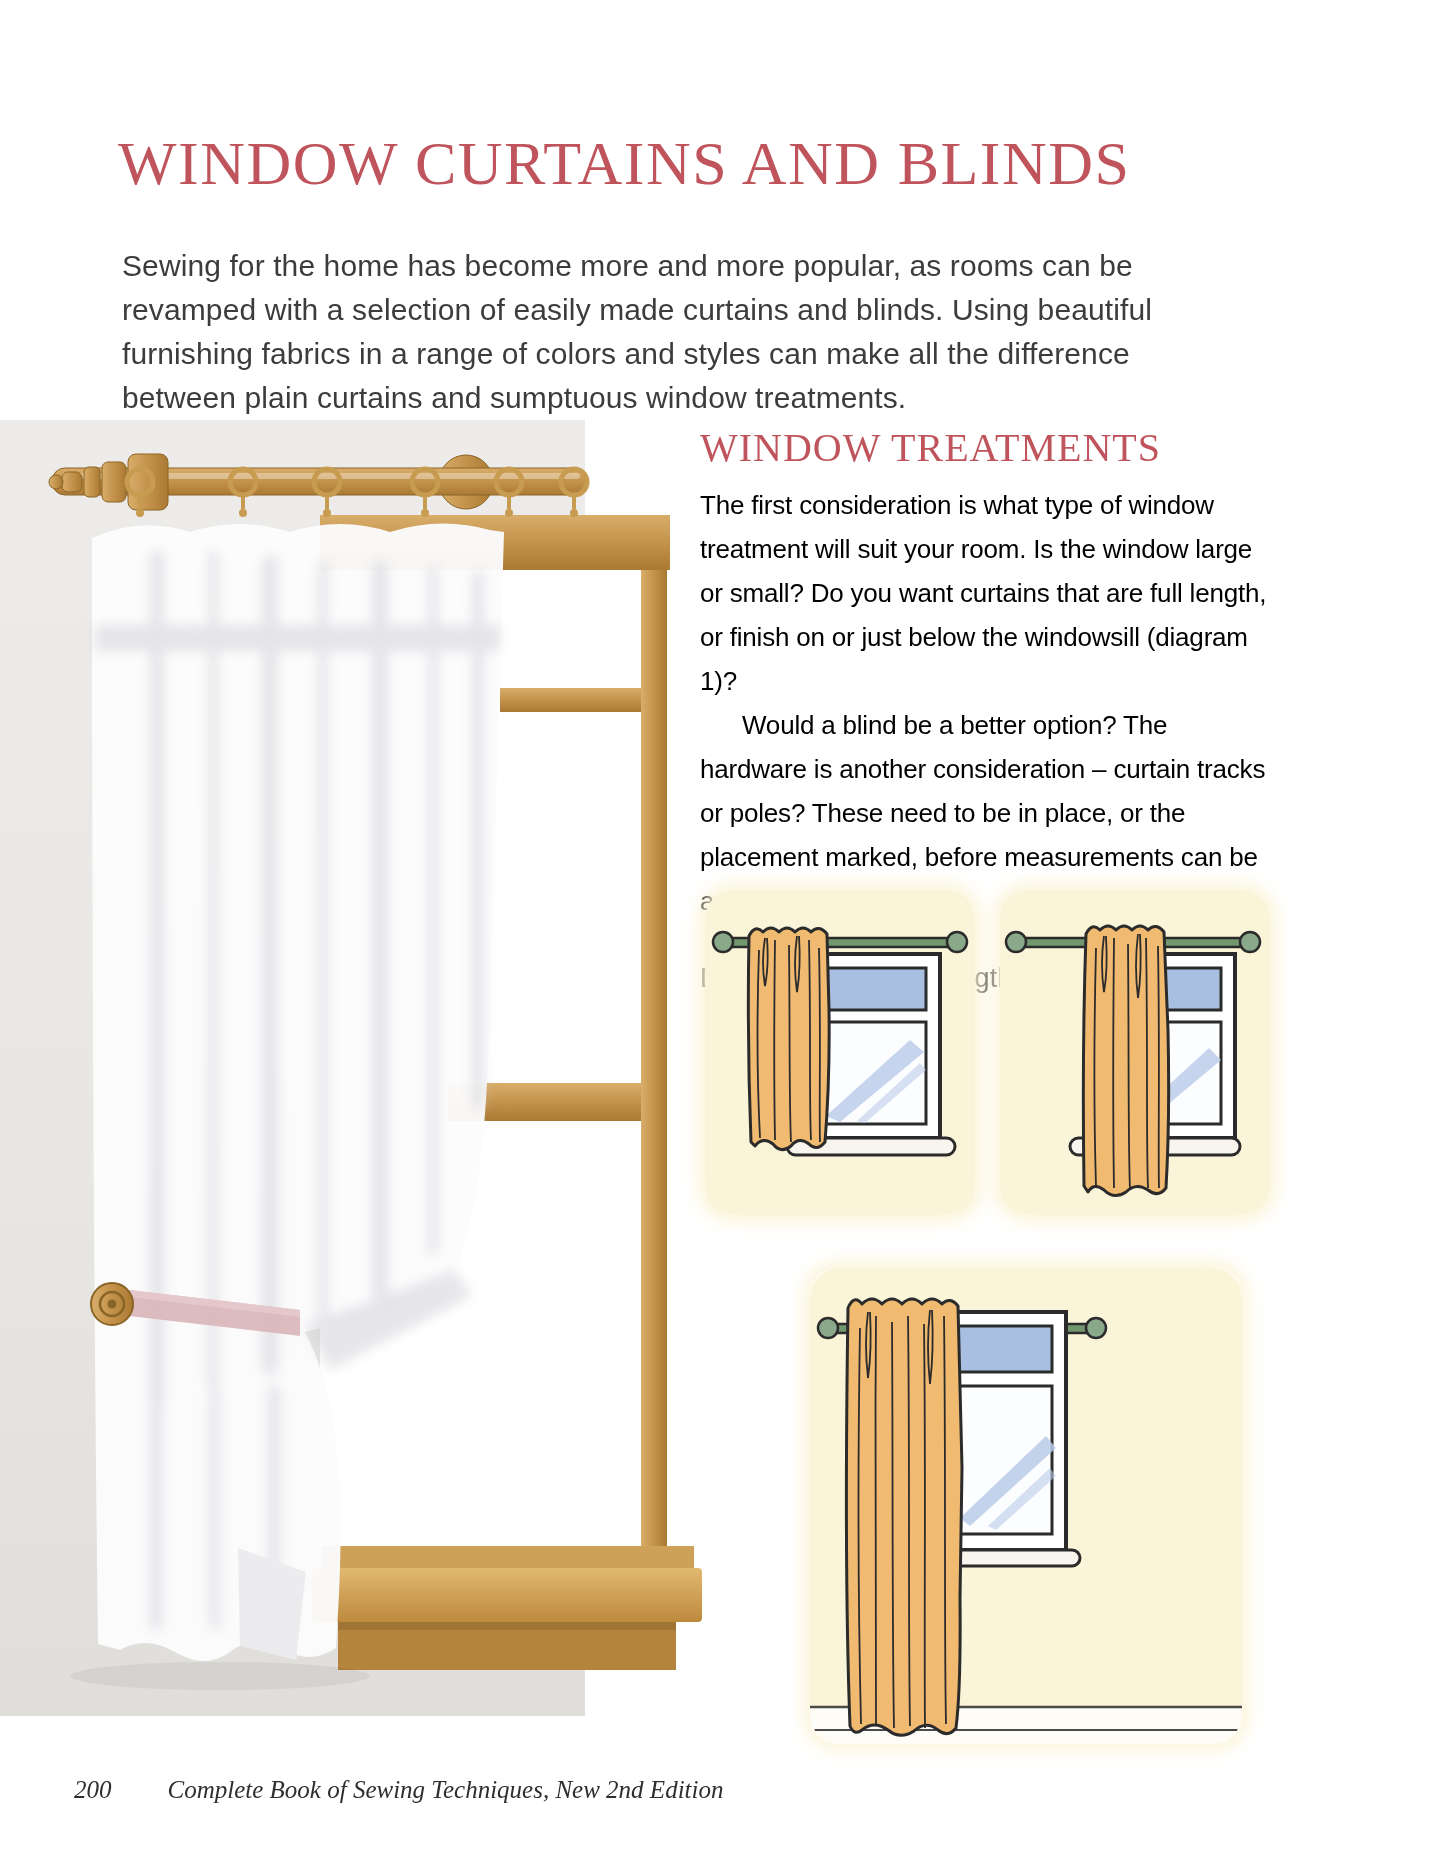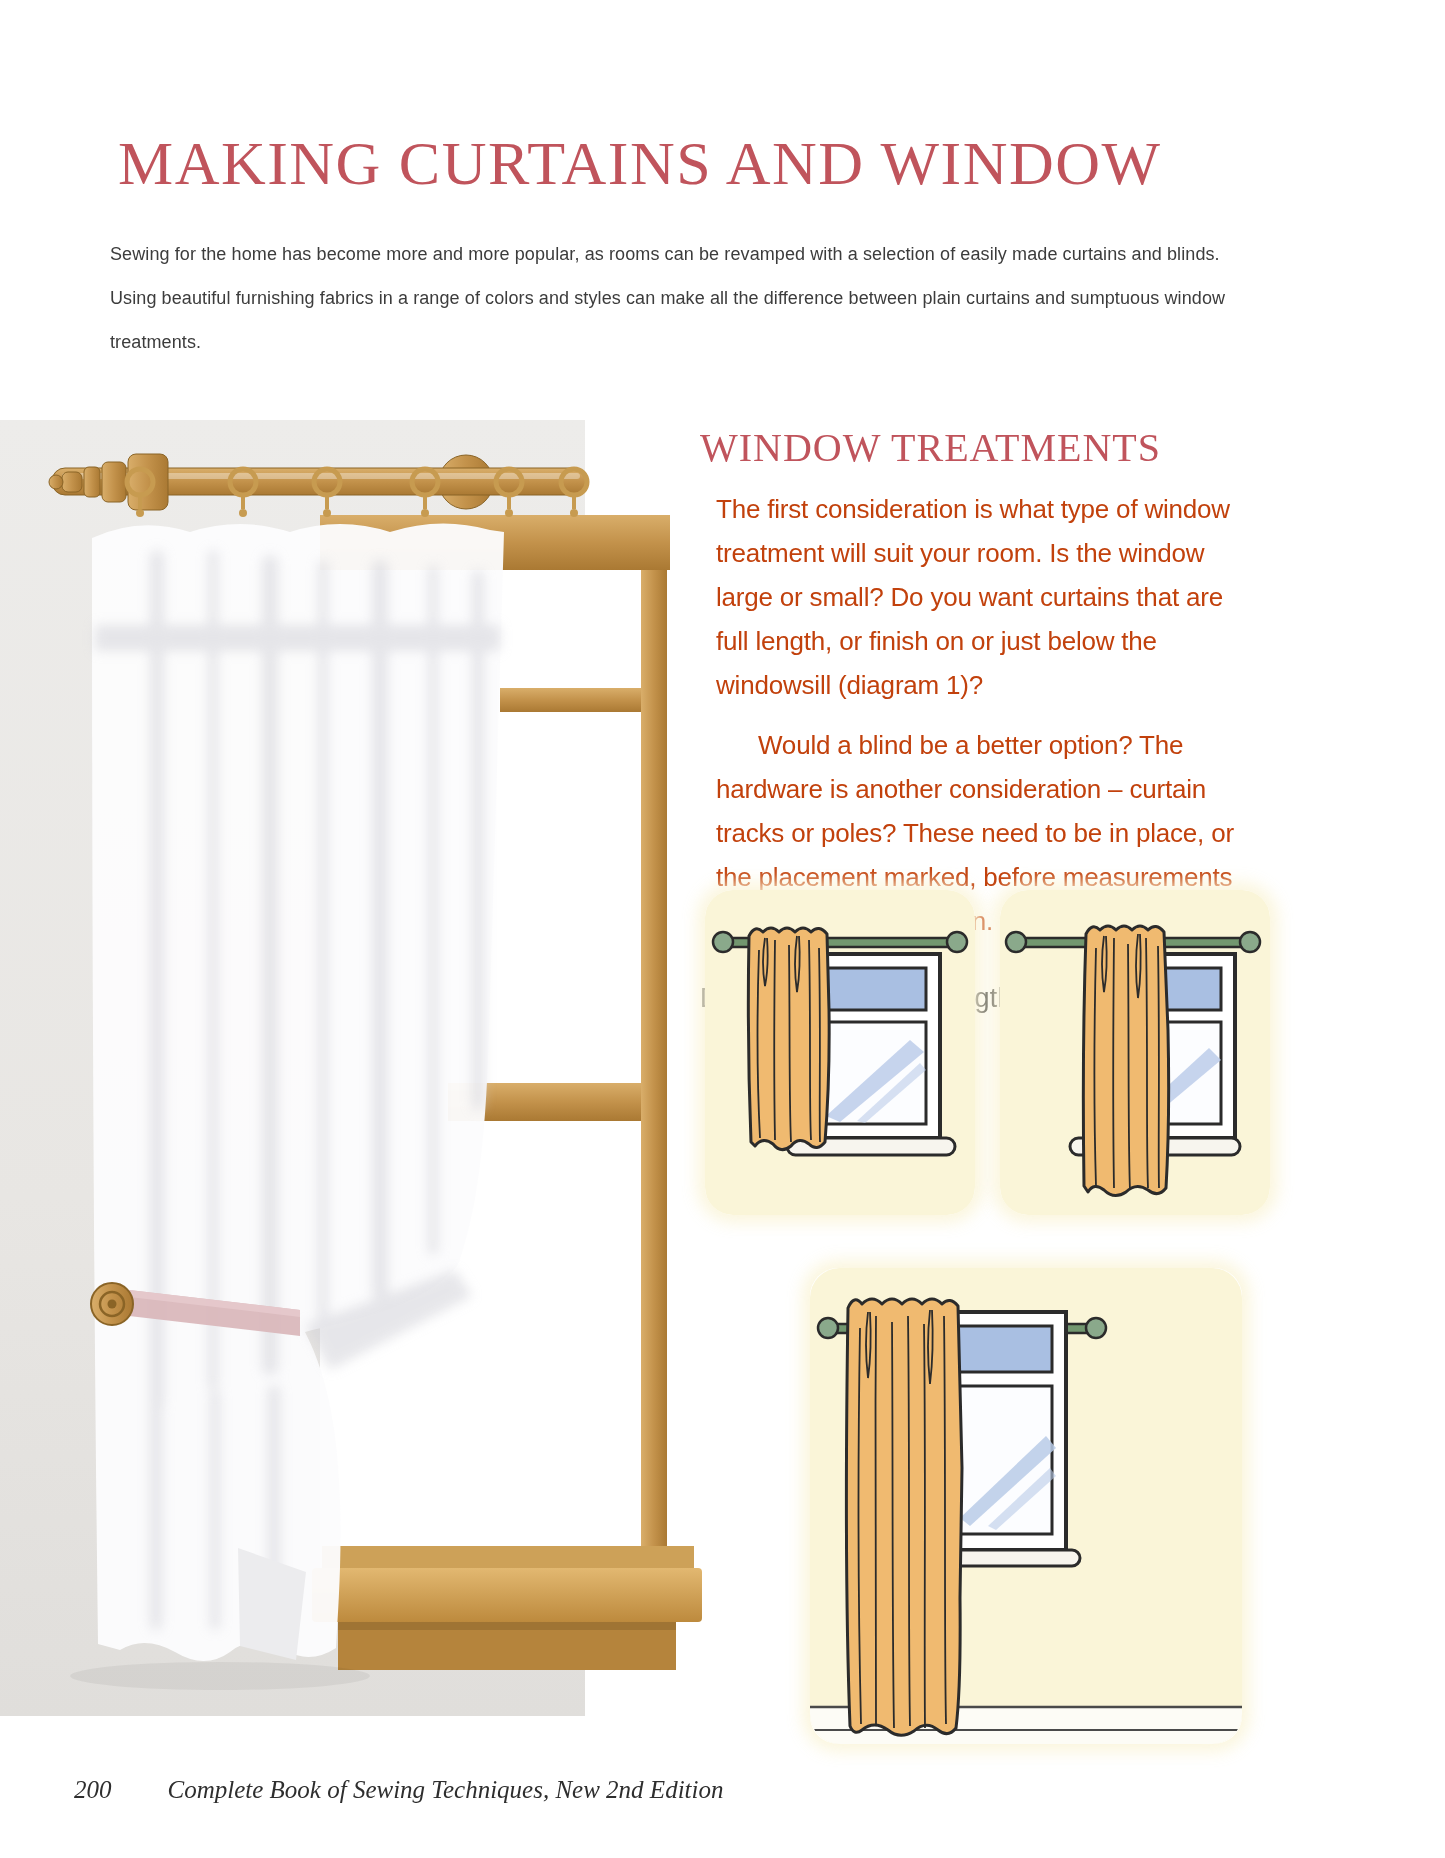--- a/index.html
+++ b/index.html
@@ -6,50 +6,50 @@
   body{
     width:1445px;height:1858px;position:relative;background:#ffffff;
     font-family:"Liberation Sans",sans-serif;overflow:hidden;
   }
   .title{
     position:absolute;left:118px;top:128px;margin:0;
     font-family:"Liberation Serif",serif;font-weight:500;
     font-size:62px;letter-spacing:1.5px;color:#c0545c;white-space:nowrap;
   }
   .intro{
-    position:absolute;left:110px;top:232px;width:1130px;margin:0;
-    font-size:18px;line-height:44px;color:#3c3c3c;letter-spacing:.1px;
+    position:absolute;left:110px;top:232px;width:1130px;margin:12px;
+    font-size:30px;line-height:44px;color:#3c3c3c;letter-spacing:.1px;
   }
   .photo{position:absolute;left:0;top:420px;width:710px;height:1296px;}
   .col{position:absolute;left:700px;top:424px;width:575px;}
   .col h2{
     margin:0 0 12px 0;font-family:Liberation Serif, serif;font-weight:500;
     font-size:40px;letter-spacing:1px;color:#c0545c;white-space:nowrap;
   }
-  .col p.body{margin:16px;font-size:26px;line-height:44px;color:#c2410c;letter-spacing:-.2px;}
+  .col p.body{margin:0;font-size:26px;line-height:44px;color:#000000;letter-spacing:-.2px;}
   .col p.indent{text-indent:42px;}
   .diagram-label{margin:40px 0 0 0;font-size:27px;color:#383838;font-weight:500;letter-spacing:.2px;}
   .diagram{position:absolute;}
   .diagramA{left:705px;top:890px;width:270px;height:325px;}
   .diagramB{left:1000px;top:890px;width:270px;height:325px;}
   .diagramC{left:810px;top:1268px;width:432px;height:476px;}
   .diagram svg{display:block;border-radius:28px;box-shadow:0 0 16px 8px rgba(250,245,216,.85);}
   .footer{
     position:absolute;left:74px;top:1776px;
     font-family:"Liberation Serif",serif;font-style:italic;
     font-size:25px;color:#2e2e2e;
   }
   .footer .book{margin-left:56px;}
 </style>
 </head>
 <body>
 
 <div>
 
-  <h1 class="title">MAKING CURTAINS AND WINDOW</h1>
+  <h1 class="title">WINDOW CURTAINS AND BLINDS</h1>
 
   <p class="intro">Sewing for the home has become more and more popular, as rooms can be revamped with a selection of easily made curtains and blinds. Using beautiful furnishing fabrics in a range of colors and styles can make all the difference between plain curtains and sumptuous window treatments.</p>
 
   <div class="photo">
     <svg width="710" height="1296" viewBox="0 0 710 1296">
       <defs>
         <linearGradient id="wall" x1="0" y1="0" x2="0" y2="1">
           <stop offset="0" stop-color="#edecea"></stop>
             <stop offset=".6" stop-color="#e8e6e3"></stop>
             <stop offset="1" stop-color="#e0dedb"></stop>

